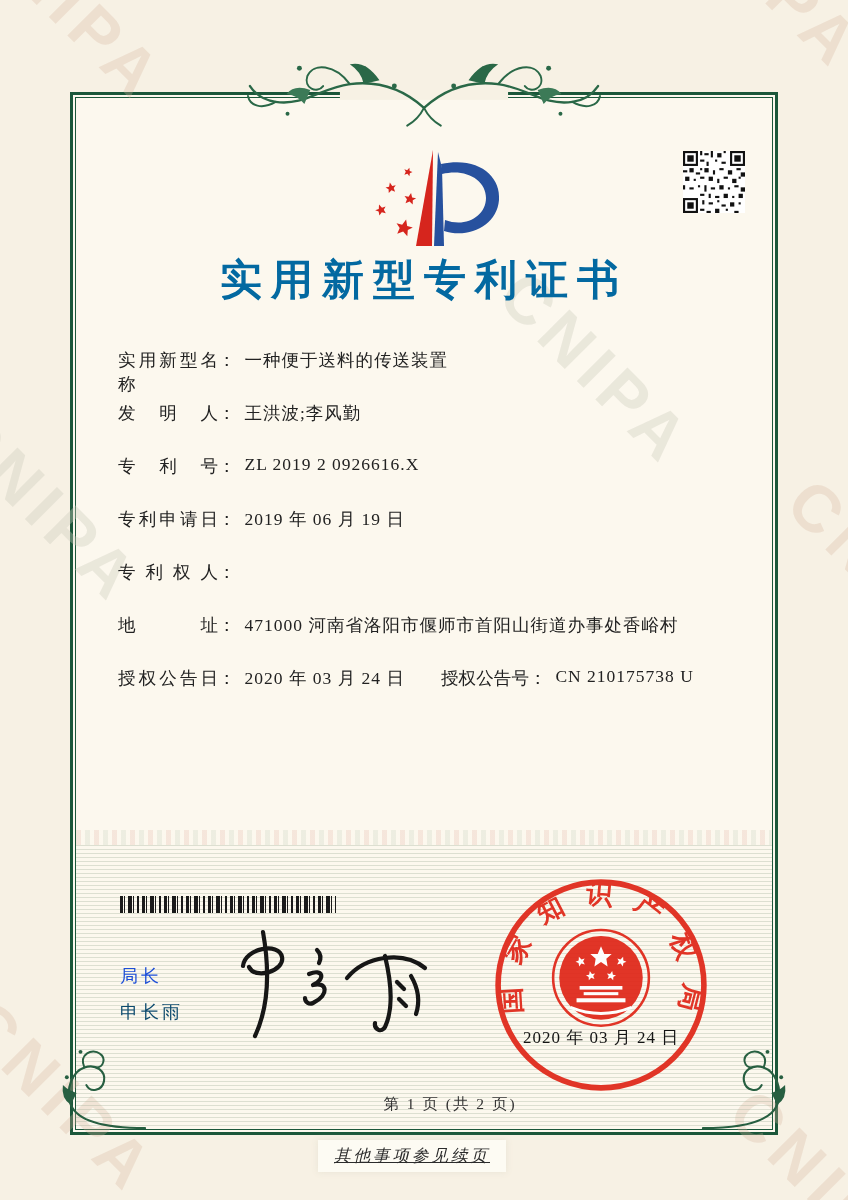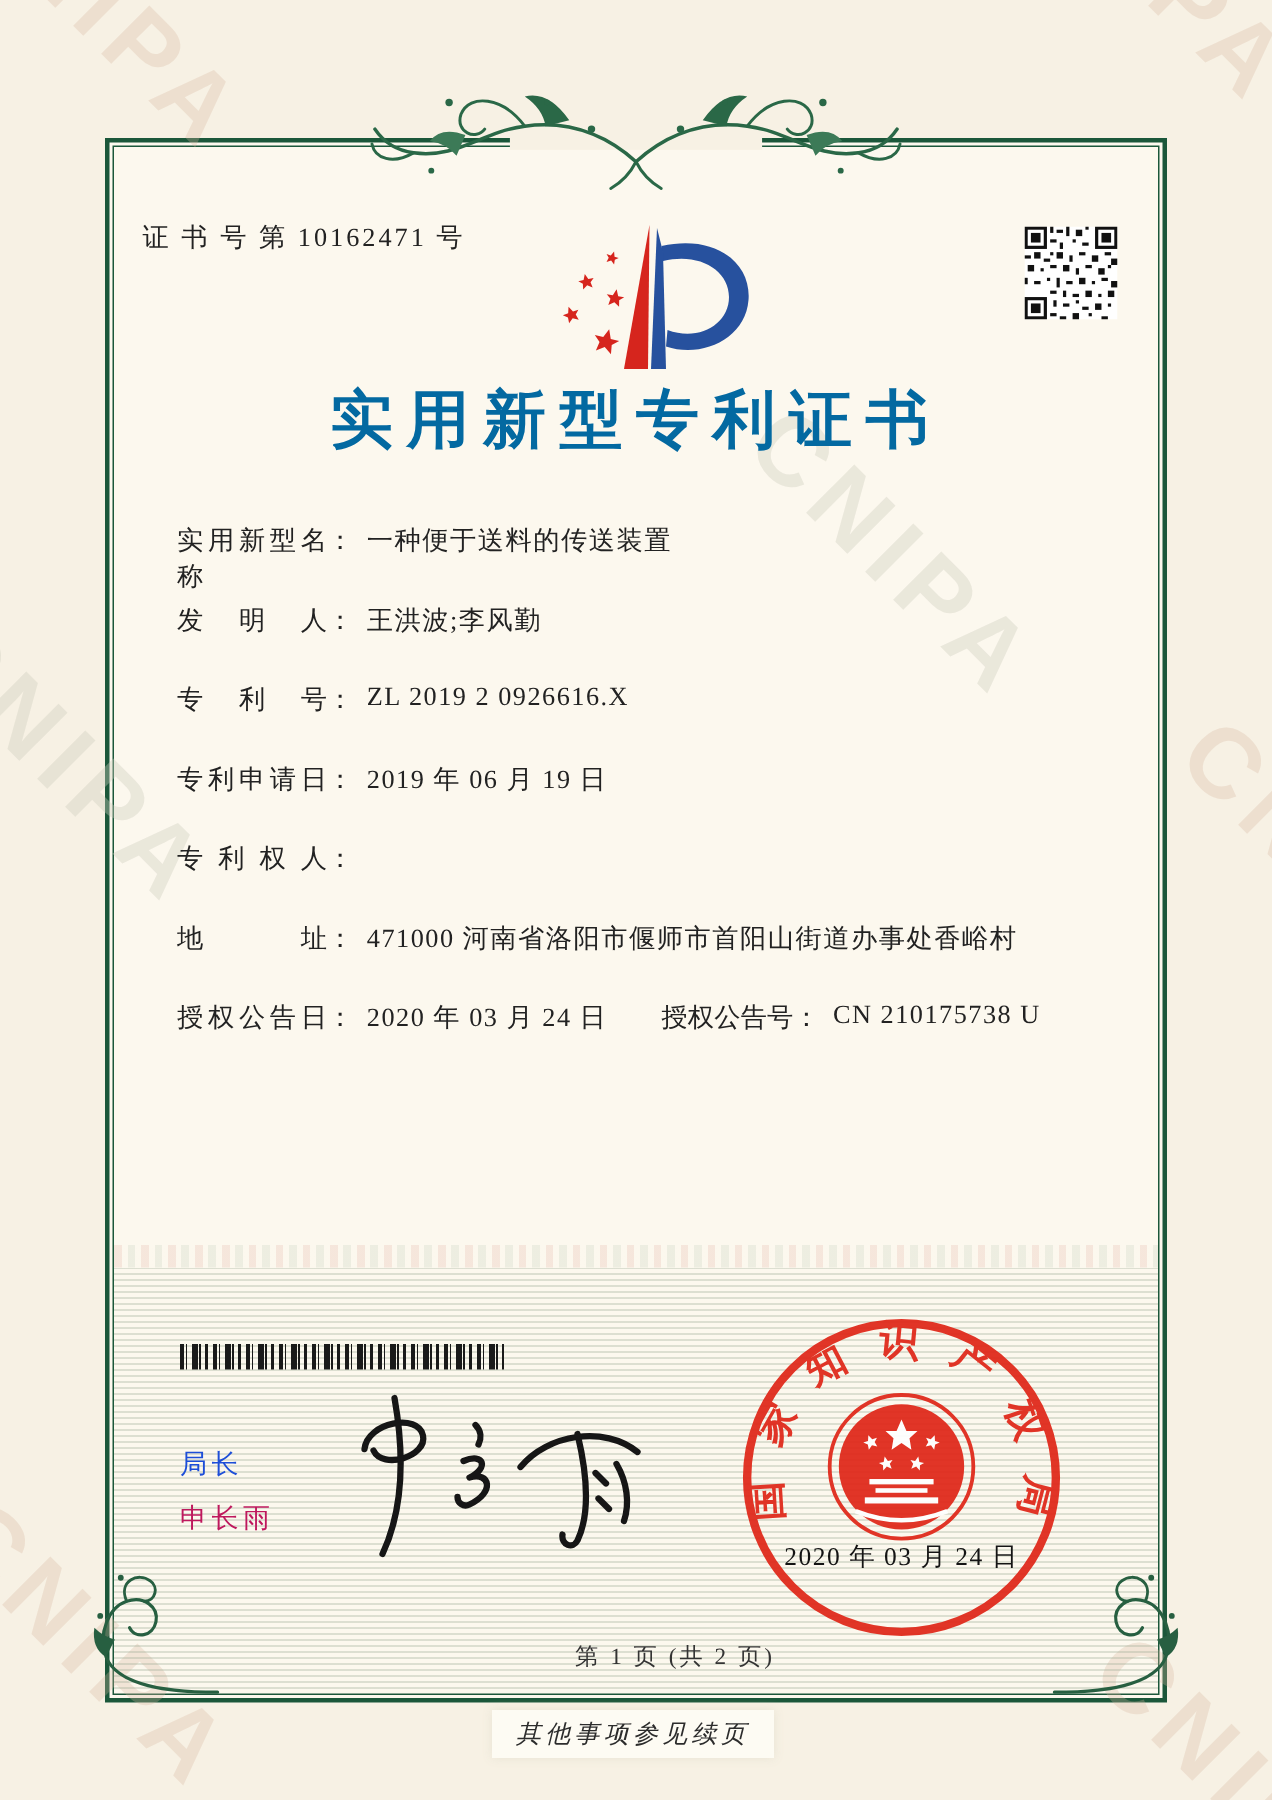--- a/index.html
+++ b/index.html
@@ -35,30 +35,30 @@
   .body-text{position:absolute;left:102px;top:698px;width:648px;z-index:3;
              font-size:17.5px;line-height:31px;font-style:italic;letter-spacing:0.3px;}
   .body-text p{margin:0;text-indent:2em;}
   .barcode{position:absolute;left:120px;top:896px;width:216px;height:17px;z-index:3;
     background:repeating-linear-gradient(90deg,#1a1a1a 0 3px,transparent 3px 4px,#1a1a1a 4px 5px,
       transparent 5px 8px,#1a1a1a 8px 12px,transparent 12px 13px,#1a1a1a 13px 14px,transparent 14px 17px,
       #1a1a1a 17px 19px,transparent 19px 22px);}
   .sig-title{position:absolute;left:120px;top:964px;font-family:"Liberation Sans","DejaVu Sans",sans-serif;
              font-size:18px;letter-spacing:3px;color:#1d4ed8;z-index:3;}
   .sig-name{position:absolute;left:120px;top:1000px;font-family:"Liberation Sans","DejaVu Sans",sans-serif;
-            font-size:18px;letter-spacing:3px;color:#be185d;z-index:3;}
+            font-size:18px;letter-spacing:3px;color:#0c4a6e;z-index:3;}
   .sig-script{position:absolute;left:225px;top:926px;z-index:4;}
   .seal{position:absolute;left:493px;top:877px;z-index:5;opacity:0.93;}
   .seal-date{position:absolute;left:493px;top:1026px;width:216px;text-align:center;
              font-size:17px;letter-spacing:1px;color:#141414;z-index:6;}
   .page-info{position:absolute;left:0;top:1094px;width:100%;text-align:center;font-size:15.5px;
              letter-spacing:2px;color:#333;z-index:3;margin-left:26px;}
-  .note{position:absolute;left:328px;top:1140px;background:#fdfbf3;padding:5px 16px;
+  .note{position:absolute;left:318px;top:1140px;background:#fdfbf3;padding:5px 16px;
         font-size:16.5px;font-style:italic;letter-spacing:3px;color:#2c2c2c;z-index:3;
-        box-shadow:0 0 6px rgba(230,225,210,0.9);}
+        box-shadow:0 0 6px rgba(230,225,210,0.9);text-decoration:underline;}
 </style>
 </head>
 <body>
 
 <div class="page">
 
   <span class="wm tan" style="left:-52px;top:-34px;">CNIPA</span>
   <span class="wm tan" style="left:646px;top:-66px;">CNIPA</span>
   <span class="wm gray" style="left:476px;top:330px;">CNIPA</span>
   <span class="wm gray" style="left:-76px;top:468px;">CNIPA</span>
@@ -99,21 +99,20 @@
   <svg class="orn" style="left:700px;top:1046px;transform:scaleX(-1);" width="90" height="88" viewBox="0 0 90 90">
     <g fill="none" stroke="#275f41" stroke-width="2.2" stroke-linecap="round">
       <path d="M88,84 C55,84 20,80 12,60 C6,44 14,26 26,22 C38,18 48,26 46,36 C44,46 32,48 28,40"></path>
       <path d="M26,22 C20,8 34,2 42,8 C48,12 46,22 38,22" stroke-width="2"></path>
       <path d="M12,60 Q2,54 4,40 Q10,46 18,48 Z" fill="#275f41" stroke="none"></path>
       <circle cx="8" cy="32" r="2" fill="#275f41" stroke="none"></circle>
       <circle cx="22" cy="6" r="2" fill="#275f41" stroke="none"></circle>
     </g>
   </svg>
 
-  <div class="certno">证 书 号 第 10162471 号</div>
 
   <svg class="logo" width="175" height="112" viewBox="0 0 175 112">
     <defs>
       <path id="star" d="M0,-10 L2.94,-3.09 9.51,-3.09 4.76,1.18 5.88,8.09 0,4 -5.88,8.09 -4.76,1.18 -9.51,-3.09 -2.94,-3.09 Z"></path>
     </defs>
     <path d="M103,22 C140,14 163,34 161,58 C159,84 130,97 106,89 L107,78 C128,86 148,74 148,56 C148,38 128,26 104,32 Z" fill="#27519e"></path>
     <polygon points="100,10 96,104 106,104 104,26" fill="#27519e"></polygon>
     <polygon points="95,8 78,104 94,104" fill="#d6251d"></polygon>
     <use href="#star" transform="translate(70,30) scale(0.45) rotate(18)" fill="#d6251d"></use>
     <use href="#star" transform="translate(53,46) scale(0.55) rotate(-12)" fill="#d6251d"></use>

